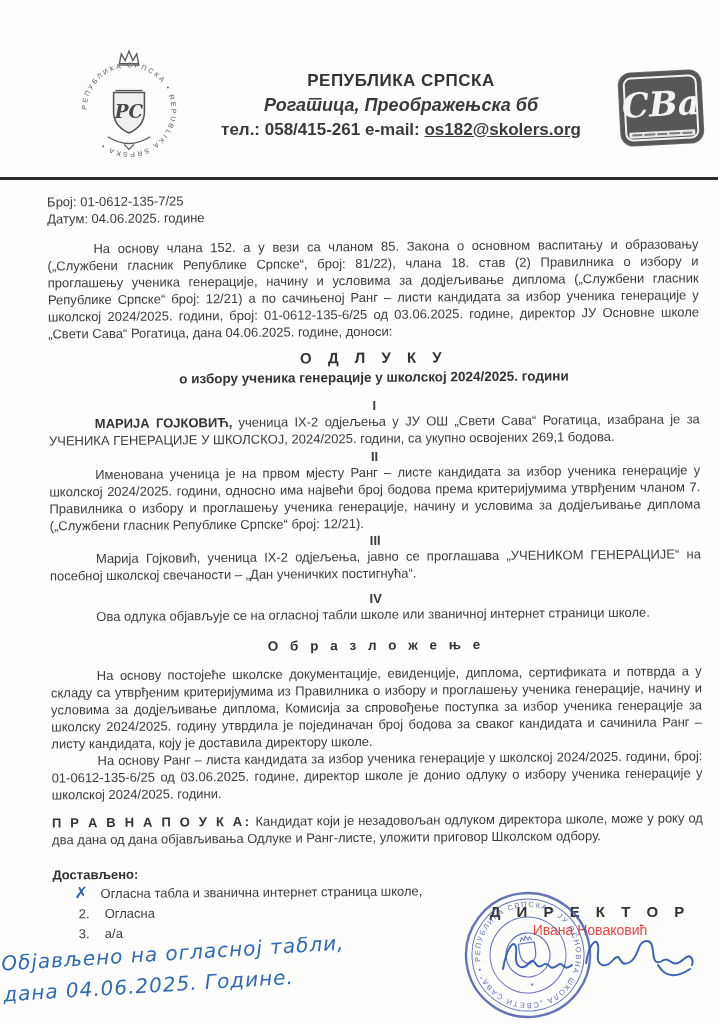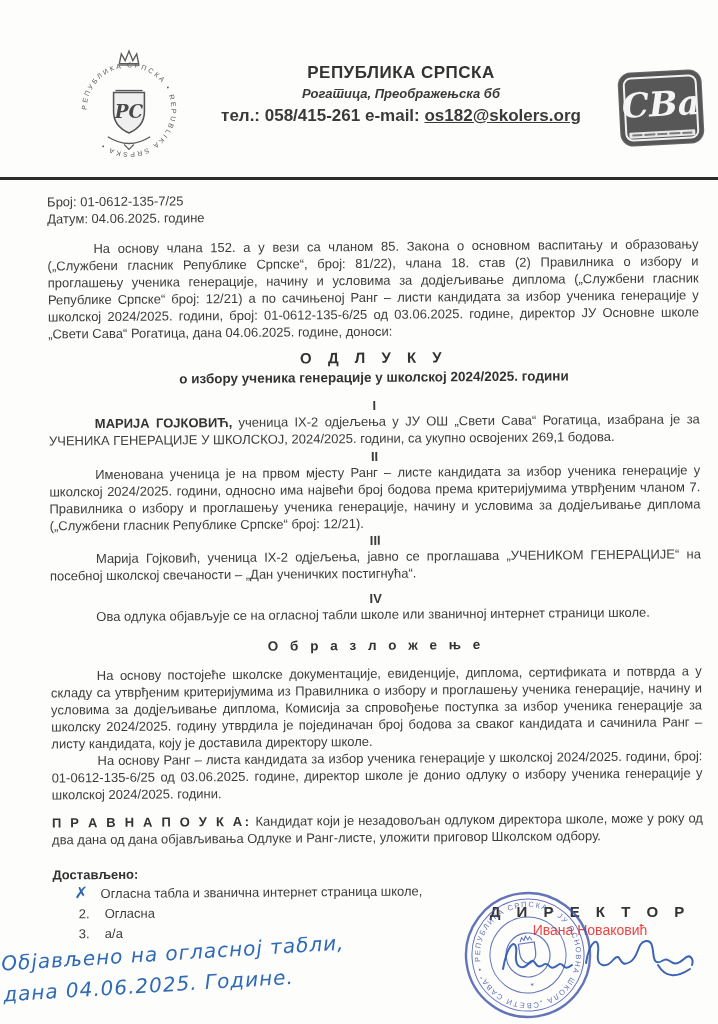--- a/index.html
+++ b/index.html
@@ -5,24 +5,24 @@
   html,body{margin:0;padding:0;background:#e9e9e9;}
   .page{
     position:relative;width:718px;height:1024px;margin:0 auto;
     background:#fdfdfc;overflow:hidden;
     font-family:"Liberation Sans","DejaVu Sans",sans-serif;
     color:#3d3d3d;
   }
   
   .header{display:flex;align-items:flex-start;padding:46px 10px 0 76px;}
   .emblem{width:106px;flex:0 0 106px;}
-  .head-center{flex:1;text-align:center;margin-top:16px;line-height:1.25;}
+  .head-center{flex:1;text-align:center;margin-top:24px;line-height:1.25;}
   .h-country{font-size:17px;font-weight:bold;letter-spacing:.5px;color:#333;}
   .h-school{font-size:15px;font-weight:bold;margin-top:3px;color:#333;}
-  .h-address{font-size:13px;font-weight:bold;font-style:italic;margin-top:3px;color:#3a3a3a;}
+  .h-address{font-size:18px;font-weight:bold;font-style:italic;margin-top:3px;color:#3a3a3a;}
   .h-contact{font-size:17px;font-weight:bold;margin-top:2px;color:#3a3a3a;}
   .h-contact .email{text-decoration:underline;color:#3a3a3a;}
   .h-jib{font-size:13px;font-weight:bold;font-style:italic;margin-top:2px;color:#3a3a3a;}
   .logo-wrap{width:88px;flex:0 0 88px;margin-top:26px;}
   .rule{height:3px;background:#2c2c2c;margin-top:9px;}
   
   .doc-body{padding:0 20px 0 47px;transform:rotate(-0.45deg);transform-origin:50% 0;}
   .meta{margin-top:11px;font-size:13px;line-height:17px;color:#3d3d3d;}
   .para{font-size:13px;line-height:17px;text-align:justify;margin:0;color:#3d3d3d;}
   .indent{text-indent:46px;}

